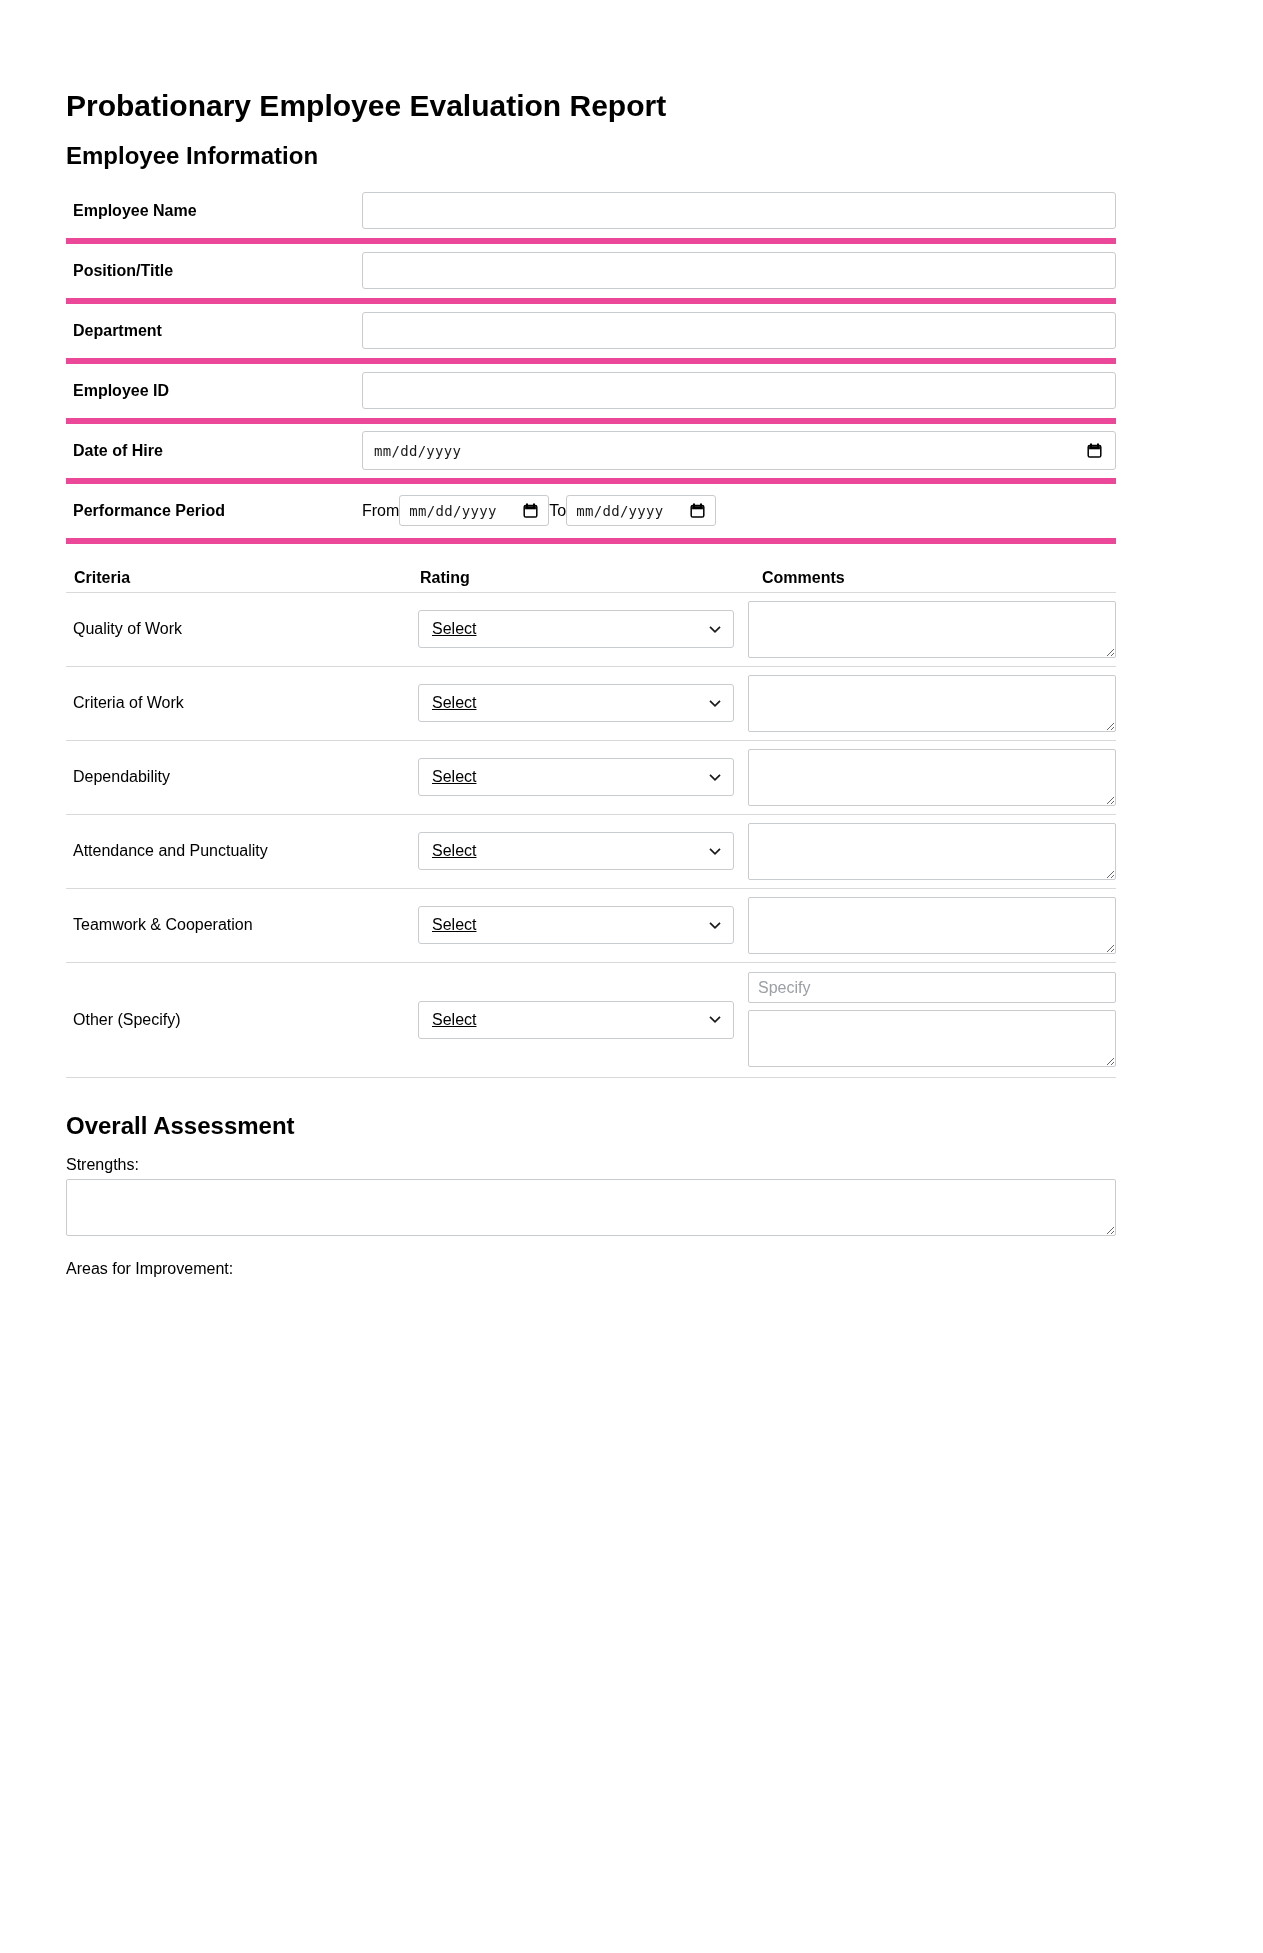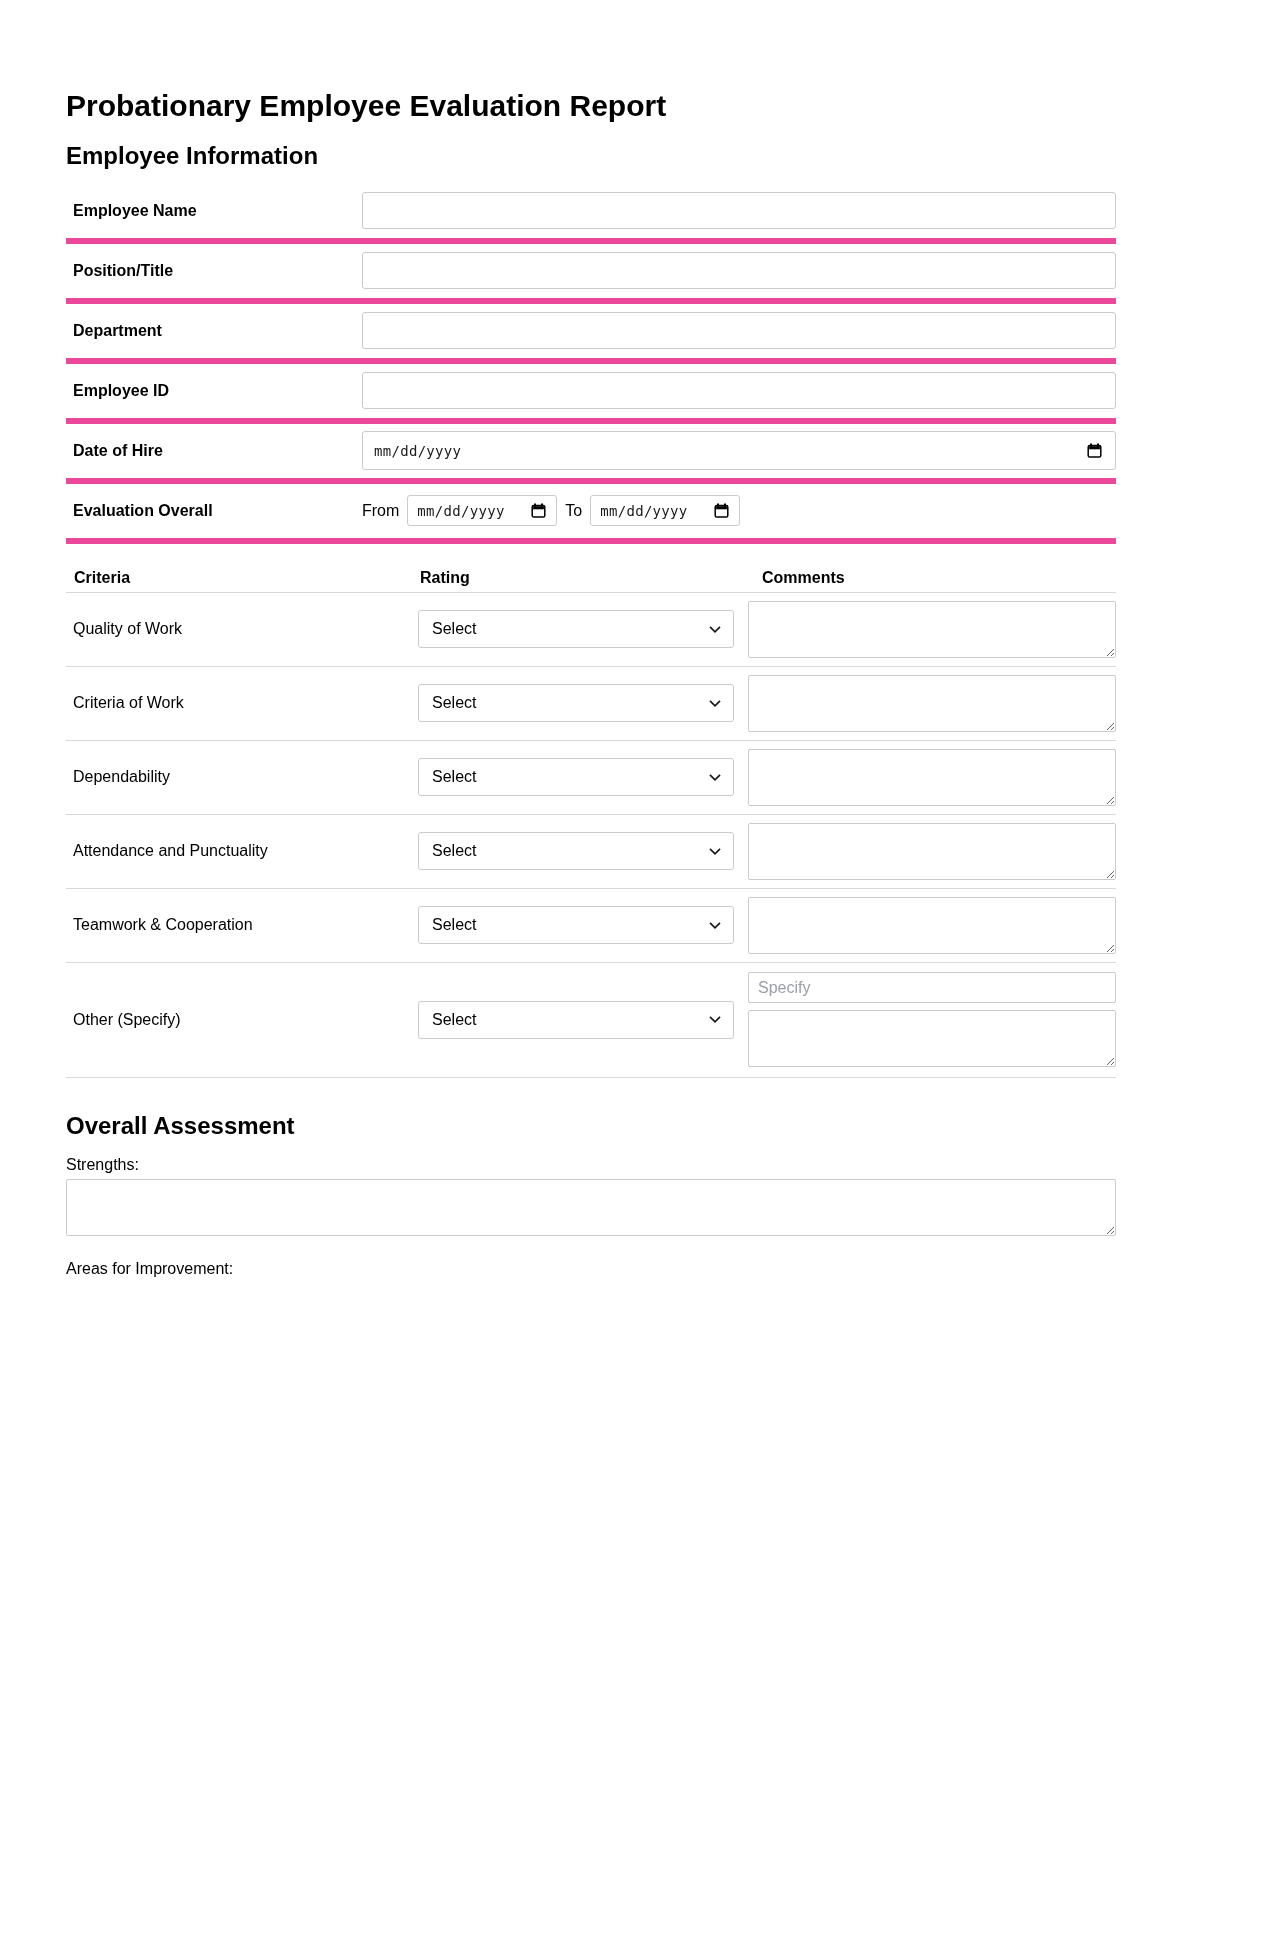--- a/index.html
+++ b/index.html
@@ -31,33 +31,33 @@
     box-sizing:border-box;border:1px solid #c9cccf;border-radius:3px;background:#fff;
     display:flex;align-items:center;justify-content:space-between;cursor:default;
   }
   .datefield.wide{width:100%;height:39px;padding:0 13px 0 11px;}
   .datefield.small{width:150px;height:31px;padding:0 10px 0 9px;flex:none;}
   .datetext{
     font-family:"DejaVu Sans Mono",monospace;font-size:14px;letter-spacing:.3px;color:#1a1a1a;
     white-space:nowrap;
   }
   .cal{flex:none;margin-left:8px;}
-  .period{display:flex;align-items:center;gap:8px;font-size:16px;}
+  .period{display:flex;align-items:center;font-size:16px;}
 
   
   .phead{display:flex;align-items:center;height:28px;margin-top:20px;border-bottom:1px solid #d9d9d9;
          font-size:16px;font-weight:700;}
   .phead .hc{width:352px;box-sizing:border-box;padding-left:8px;}
   .phead .hr{width:330px;box-sizing:border-box;padding-left:2px;}
   .phead .hm{flex:1;box-sizing:border-box;padding-left:14px;}
 
   .prow{display:flex;align-items:center;height:73px;border-bottom:1px solid #d9d9d9;}
   .prow.other{height:114px;}
   .ccell{width:352px;box-sizing:border-box;padding-left:7px;font-size:16px;}
-  .rcell{width:330px;box-sizing:border-box;}
+  .rcell{width:330px;box-sizing:border-box;text-decoration:underline;}
   .mcell{flex:1;min-width:0;}
 
   .fselect{
     width:316px;height:38px;box-sizing:border-box;border:1px solid #c9cccf;border-radius:3px;
     background:#fff;display:flex;align-items:center;justify-content:space-between;
     padding:0 12px 0 13px;font-size:16px;color:#000;cursor:default;
   }
   .chev{flex:none;margin-left:8px;}
 
   textarea.comment{
@@ -126,21 +126,21 @@
             <rect x="3" y="0.5" width="2" height="3.5" fill="#000"></rect>
             <rect x="10" y="0.5" width="2" height="3.5" fill="#000"></rect>
             <rect x="1.2" y="2.4" width="12.6" height="11.6" rx="1.6" fill="none" stroke="#000" stroke-width="1.5"></rect>
             <rect x="2.1" y="3.2" width="10.8" height="3.1" fill="#000"></rect>
           </svg>
         </div>
       </div>
     </div>
 
     <div class="erow">
-      <div class="elabel">Evaluation Overall</div>
+      <div class="elabel">Performance Period</div>
       <div class="efield period">
         <span>From</span>
         <div class="datefield small">
           <span class="datetext">mm/dd/yyyy</span>
           <svg class="cal" width="15" height="15" viewBox="0 0 15 15">
             <rect x="3" y="0.5" width="2" height="3.5" fill="#000"></rect>
             <rect x="10" y="0.5" width="2" height="3.5" fill="#000"></rect>
             <rect x="1.2" y="2.4" width="12.6" height="11.6" rx="1.6" fill="none" stroke="#000" stroke-width="1.5"></rect>
             <rect x="2.1" y="3.2" width="10.8" height="3.1" fill="#000"></rect>
           </svg>

